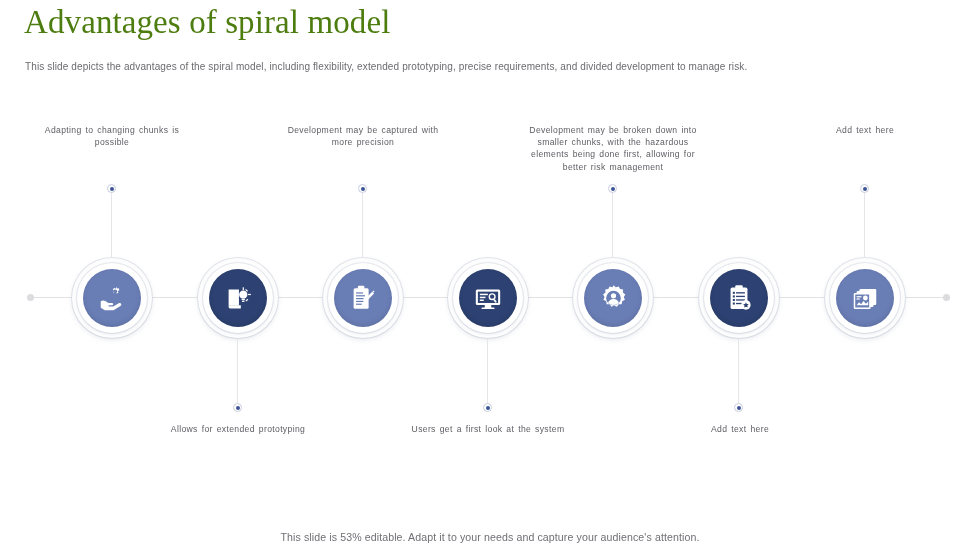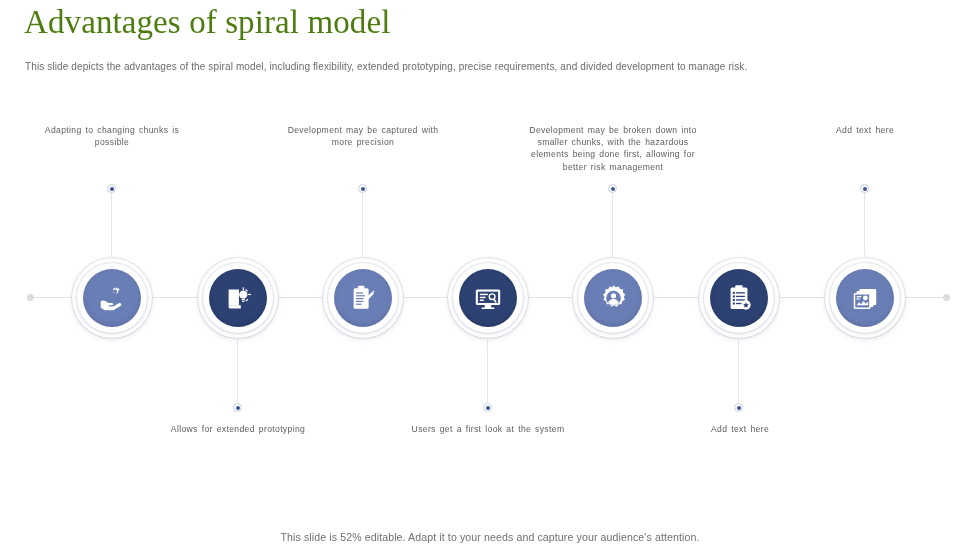--- a/index.html
+++ b/index.html
@@ -314,16 +314,16 @@
         <rect x="4" y="10.7" width="18" height="17" rx="1.4"></rect>
         <rect x="5.6" y="12.3" width="14.8" height="13.8" fill="#6a7eb6"></rect>
         <rect x="7" y="14" width="5.2" height="1.3"></rect>
         <rect x="7" y="16.4" width="3.4" height="1.3"></rect>
         <circle cx="16.4" cy="16" r="2.6"></circle>
         <path d="M7 23.8l2.6-3.2 2.2 2 2.6-3.4 2.6 3 2.4-2.6v4.2z"></path>
       </svg>
     </div>
   </div>
 
-  <div class="footer-note">This slide is 52% editable. Adapt it to your needs and capture your audience's attention.</div>
+  <div class="footer-note">This slide is 53% editable. Adapt it to your needs and capture your audience's attention.</div>
   <div class="page-badge">43</div>
 
 </div>
 
 </body></html>

